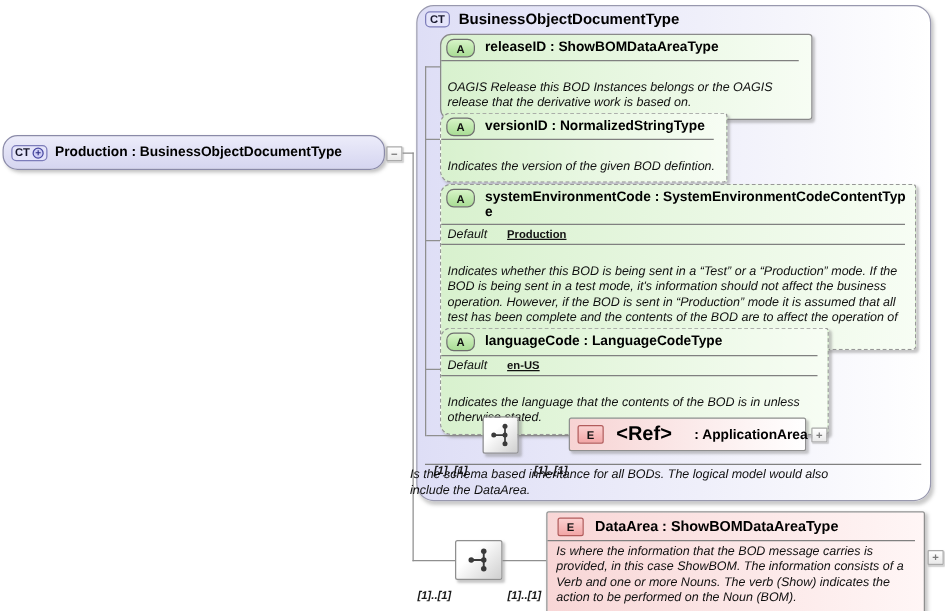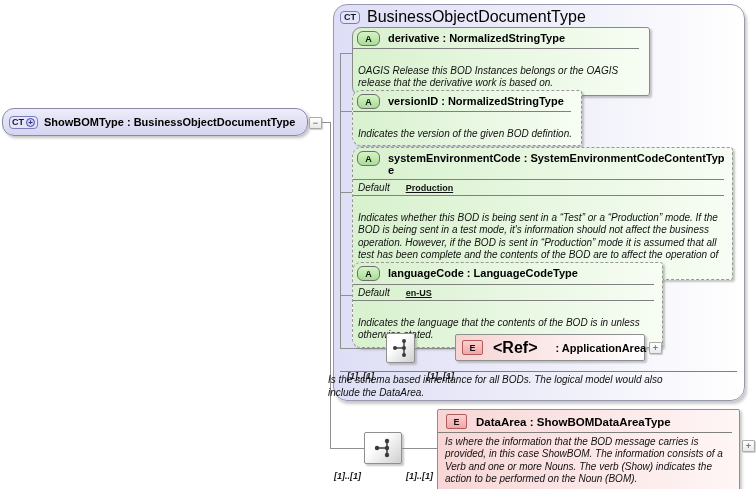--- a/index.html
+++ b/index.html
@@ -56,21 +56,21 @@
   }
 
   
   .panel{
     position:absolute;left:333px;top:4px;width:412px;height:397px;box-sizing:border-box;
     border:1px solid #9898ae;border-radius:14px;
     background:linear-gradient(90deg,#dedef6 0%,#efeffa 55%,#ffffff 100%);
     box-shadow:2px 3px 3px rgba(120,120,120,.4);
   }
   .panel-header{position:absolute;left:340px;top:8px;display:flex;align-items:center;}
-  .panel-title{font-weight:normal;font-size:16px;margin-left:7px;white-space:nowrap;}
+  .panel-title{font-weight:bold;font-size:12px;margin-left:7px;white-space:nowrap;}
   .panel-anno{position:absolute;font-style:italic;font-size:10px;line-height:1.25;color:#101010;}
 
   
   .attr{
     position:absolute;box-sizing:border-box;
     border:1px dashed #979797;border-radius:9px 3px 3px 9px;
     background:linear-gradient(90deg,#d8f1ce,#f7fdf4);
     box-shadow:2px 2px 2px rgba(130,130,130,.45);
   }
   .attr.solid{border-style:solid;border-color:#8a8a8a;}
@@ -146,21 +146,21 @@
   <div class="hline" style="left:415px;top:348px;width:40px;"></div>
 
   <div class="panel-header">
     <span class="badge-ct">CT</span>
     <span class="panel-title">BusinessObjectDocumentType</span>
   </div>
 
   <div class="attr solid" style="left:352px;top:27px;width:298px;">
     <div class="attr-head">
       <span class="badge-a">A</span>
-      <span class="attr-name">derivative : NormalizedStringType</span>
+      <span class="attr-name">releaseID : ShowBOMDataAreaType</span>
     </div>
     <div class="attr-anno with-sep">OAGIS Release this BOD Instances belongs or the OAGIS release that the derivative work is based on.</div>
   </div>
 
   <div class="attr" style="left:352px;top:90px;width:230px;">
     <div class="attr-head">
       <span class="badge-a">A</span>
       <span class="attr-name">versionID : NormalizedStringType</span>
     </div>
     <div class="attr-anno with-sep nowrap">Indicates the version of the given BOD defintion.</div>
@@ -211,21 +211,21 @@
   <div class="toggle" style="left:649px;top:342px;">+</div>
 
   <div class="hline" style="left:340px;top:371px;width:397px;background:#808080;"></div>
   <div class="panel-anno" style="left:328px;top:374px;width:356px;">Is the schema based inheritance for all BODs. The logical model would also include the DataArea.</div>
 
   <div class="root">
     <span class="badge-ct">
       <span>CT</span>
       <span class="plusdot">+</span>
     </span>
-    <span class="root-label">ShowBOMType : BusinessObjectDocumentType</span>
+    <span class="root-label">Production : BusinessObjectDocumentType</span>
   </div>
   <div class="toggle" style="left:309px;top:117px;">−</div>
 
   <span class="card" style="left:334px;top:436px;">[1]..[1]</span>
   <div class="seqbox" style="left:364px;top:432px;width:38px;height:32px;">
     <svg width="20" height="22" viewBox="0 0 20 22">
       <line x1="4" y1="11" x2="14" y2="11" stroke="#3a3a3a" stroke-width="1.5"></line>
       <line x1="14" y1="4" x2="14" y2="18" stroke="#3a3a3a" stroke-width="1.5"></line>
       <circle cx="4" cy="11" r="2.2" fill="#3a3a3a"></circle>
       <circle cx="14" cy="4" r="2.2" fill="#3a3a3a"></circle>

